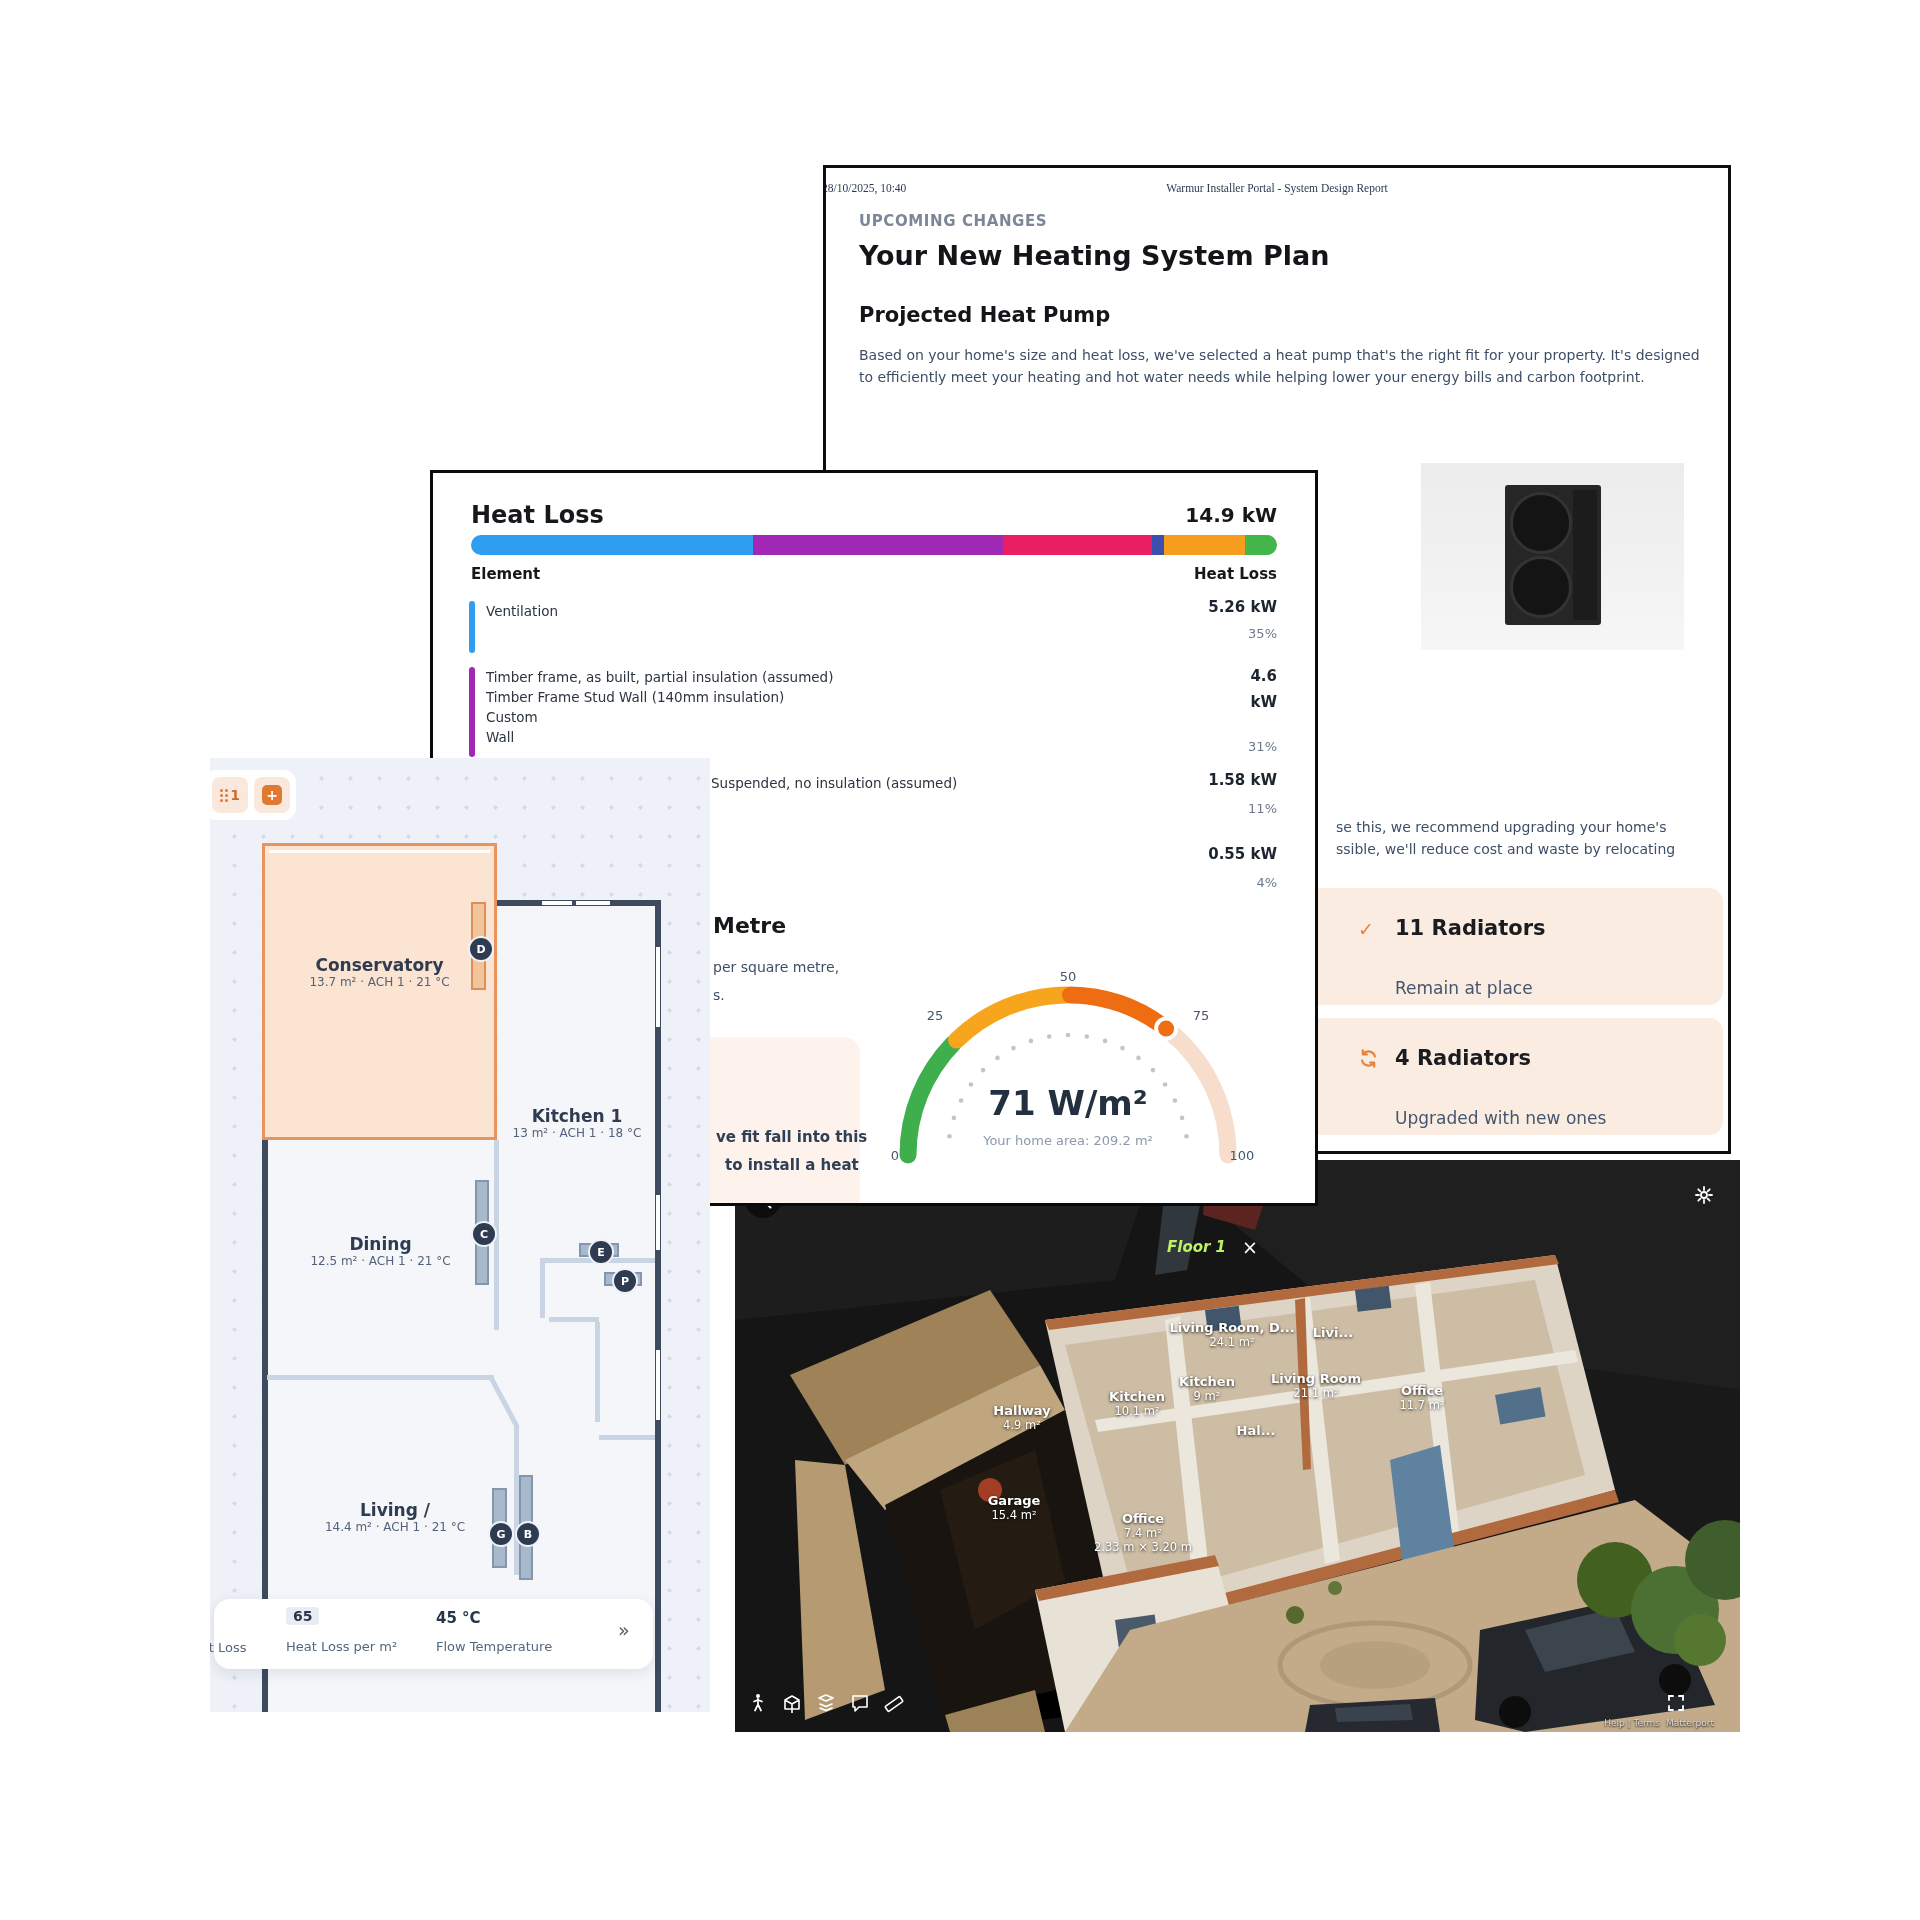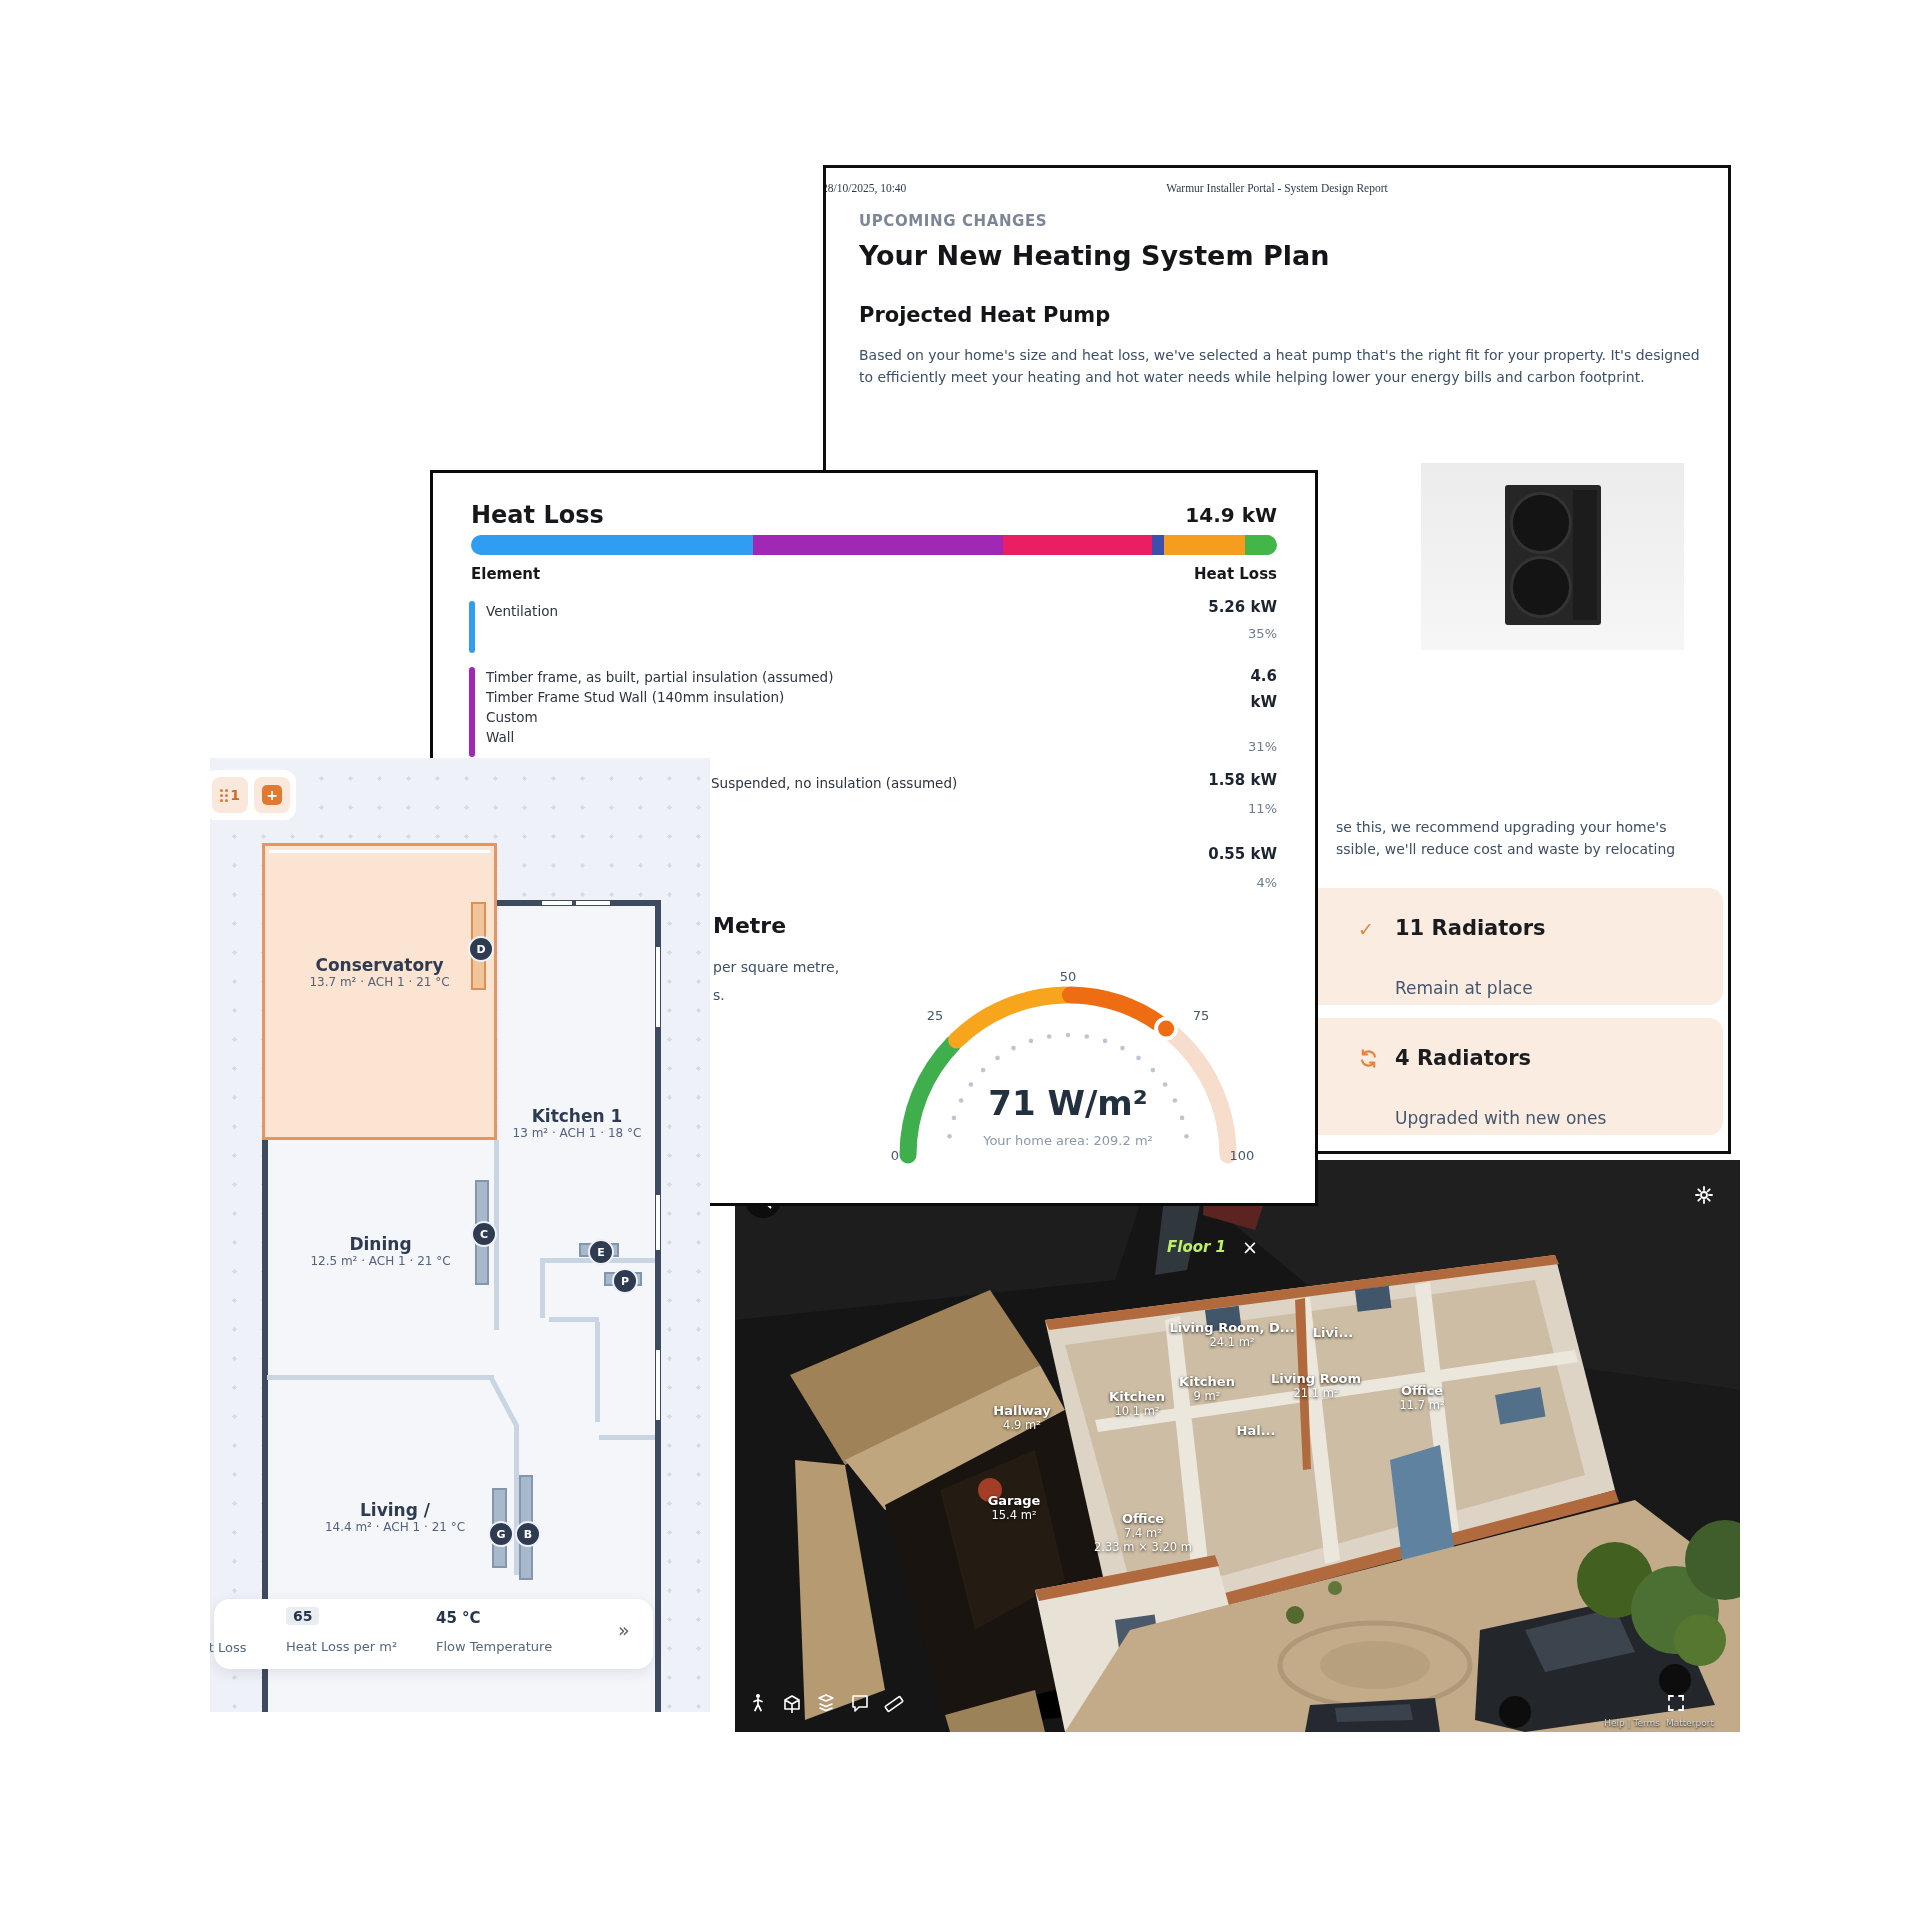--- a/index.html
+++ b/index.html
@@ -310,20 +310,24 @@
     <div class="abs ename" style="left:278px;top:300px;">Suspended, no insulation (assumed)</div>
     <div class="abs eval" style="right:38px;top:298px;">1.58 kW</div>
     <div class="abs epct" style="right:38px;top:328px;">11%</div>
 
     <div class="abs eval" style="right:38px;top:372px;">0.55 kW</div>
     <div class="abs epct" style="right:38px;top:402px;">4%</div>
 
     <div class="abs fragh" style="left:280px;top:440px;">Metre</div>
     <div class="abs fragt" style="left:280px;top:486px;">per square metre,</div>
     <div class="abs fragt" style="left:280px;top:514px;">s.</div>
+    <div class="abs notebox">
+      <div class="abs notetxt" style="left:138px;top:91px;white-space:nowrap;">ve fit fall into this</div>
+      <div class="abs notetxt" style="left:147px;top:119px;white-space:nowrap;">to install a heat</div>
+    </div>
 
     <svg class="abs" style="left:440px;top:490px;" width="390" height="215" viewBox="0 0 390 215">
       <g id="gauge-dots">
           <circle cx="76.5" cy="173.2" r="2.3" fill="#bcc6d2"></circle>
           <circle cx="80.9" cy="154.9" r="2.3" fill="#bcc6d2"></circle>
           <circle cx="88.1" cy="137.5" r="2.3" fill="#bcc6d2"></circle>
           <circle cx="97.9" cy="121.5" r="2.3" fill="#bcc6d2"></circle>
           <circle cx="110.1" cy="107.1" r="2.3" fill="#bcc6d2"></circle>
           <circle cx="124.5" cy="94.9" r="2.3" fill="#bcc6d2"></circle>
           <circle cx="140.5" cy="85.1" r="2.3" fill="#bcc6d2"></circle>

